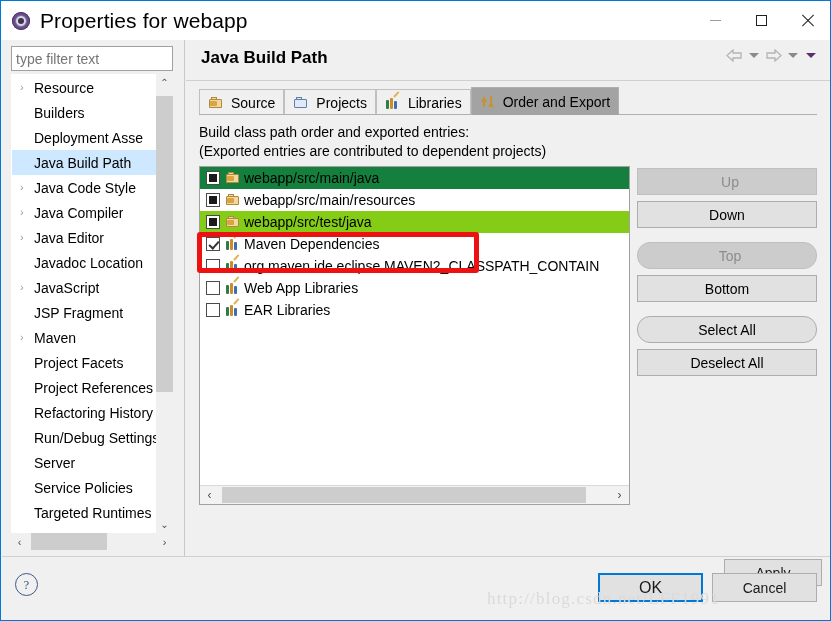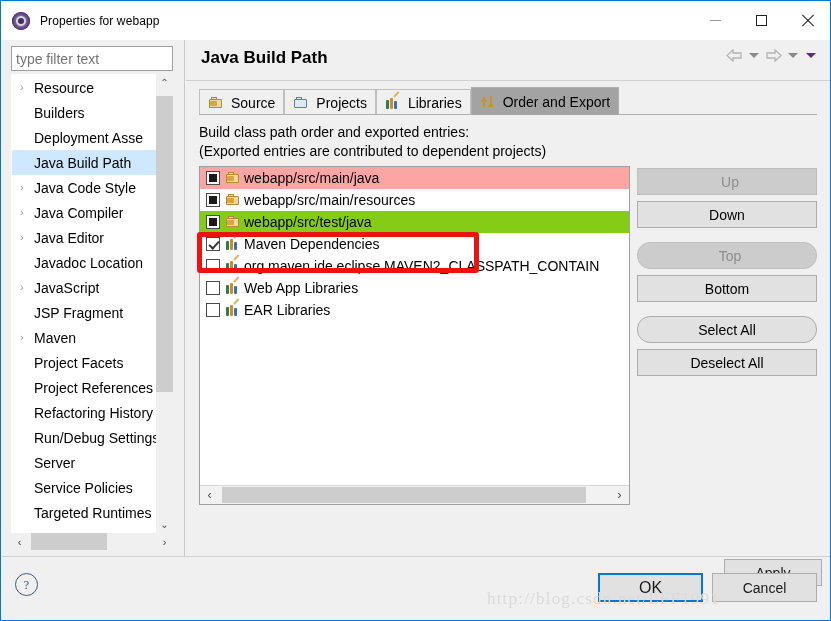--- a/index.html
+++ b/index.html
@@ -56,21 +56,21 @@
     box-sizing: border-box;
   }
   .title-icon .gear-hole {
     position: absolute;
     left: 7px; top: 7px;
     width: 6px; height: 6px;
     border-radius: 50%;
     background: #3f3056;
   }
   .title-text {
-    font-size: 12px;
+    font-size: 21px;
     color: #000000;
     letter-spacing: 0.1px;
   }
   .win-buttons {
     position: absolute;
     right: 0; top: 0;
     height: 39px;
     display: flex;
   }
   .win-btn {
@@ -344,21 +344,21 @@
   .lb-row {
     height: 22px;
     display: flex;
     align-items: center;
     white-space: nowrap;
     padding-left: 6px;
     font-size: 14px;
     color: #000000;
     box-sizing: border-box;
   }
-  .lb-row.sel-gray { background: #fca5a5; }
+  .lb-row.sel-gray { background: #15803d; }
   .lb-row.sel-blue { background: #84cc16; }
   .cb {
     width: 14px; height: 14px;
     border: 1px solid #4a4a4a;
     background: #ffffff;
     box-sizing: border-box;
     margin-right: 5px;
     position: relative;
     flex: none;
   }

